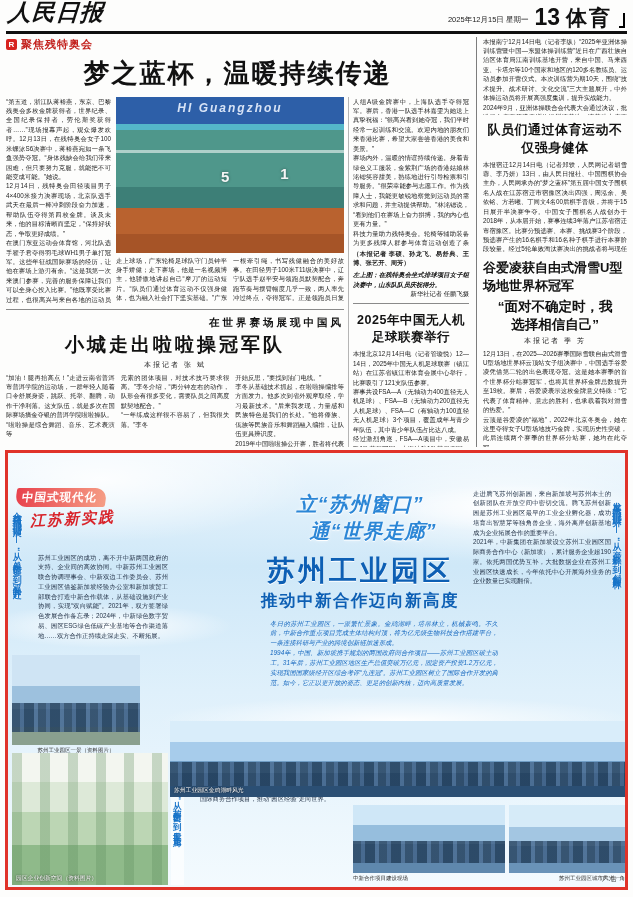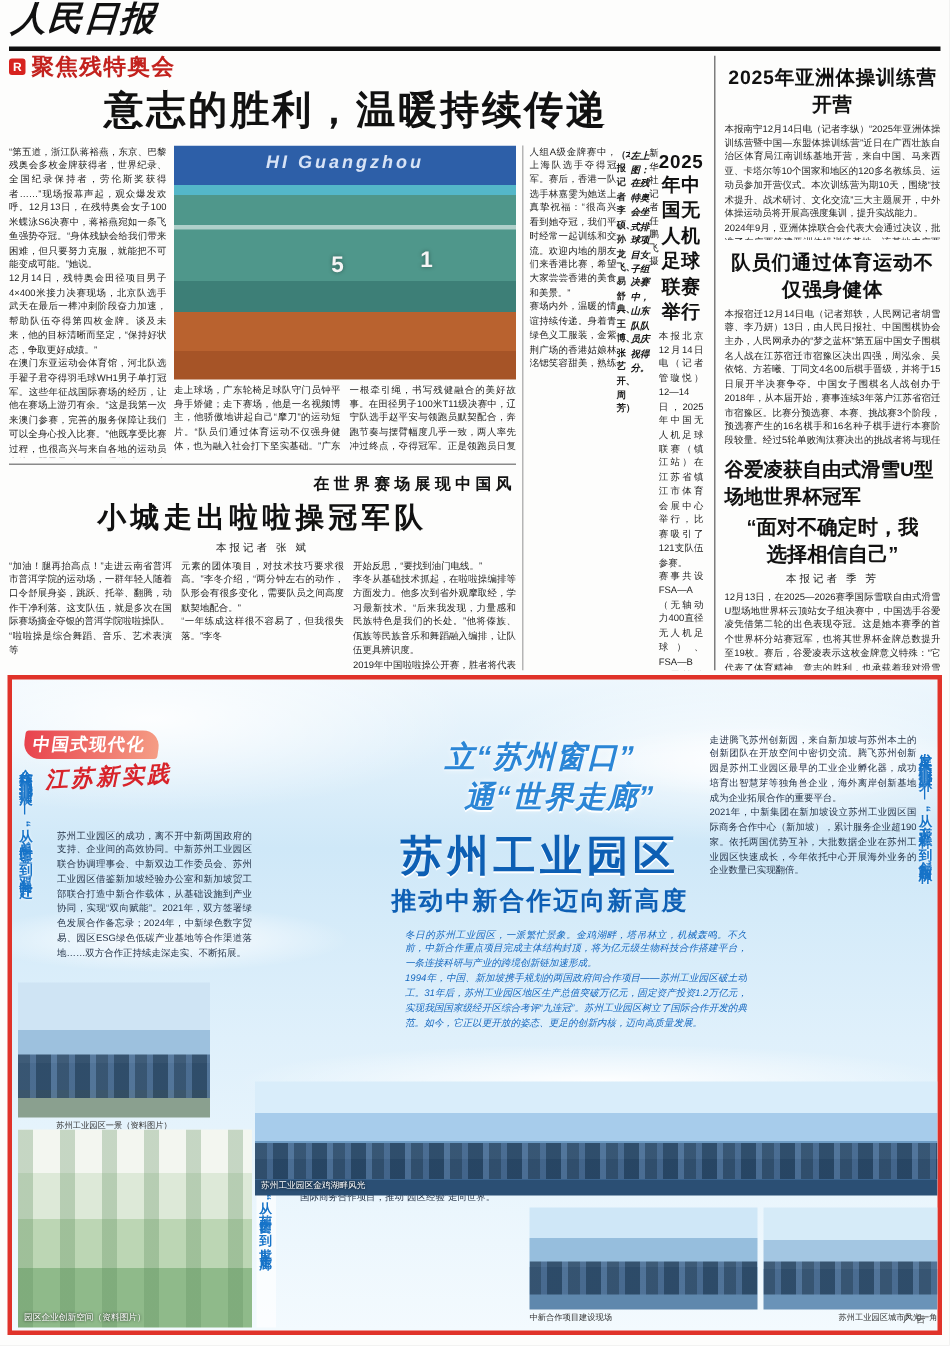--- a/index.html
+++ b/index.html
@@ -15,25 +15,25 @@
   .mast-pageno { font-size:23px; font-weight:900; line-height:.9; }
   .mast-section { font-size:21px; font-weight:900; line-height:.95; letter-spacing:2px; }
   .corner-mark { width:6px; height:15px; border-right:2.5px solid #000; border-bottom:2.5px solid #000; display:inline-block; margin-left:1px; }
   .mast-rule { height:2.5px; background:#101010; margin:1px 6px 3px; }
 
   
   .top { display:flex; height:410px; overflow:hidden; padding:0 6px; }
   .left-zone { width:468px; flex:none; padding-right:5px; display:flex; flex-direction:column; }
   .kicker-row { display:flex; align-items:center; gap:4px; height:15px; }
   .kicker-icon { width:11px; height:11px; background:#d7231f; color:#fff; font-size:8px; font-weight:bold; text-align:center; line-height:11px; border-radius:2px; flex:none; }
-  .kicker { color:#c3221e; font-weight:900; font-size:15px; letter-spacing:1px; }
+  .kicker { color:#c3221e; font-weight:900; font-size:11px; letter-spacing:1px; }
   .lead-headline { font-size:26px; font-weight:900; text-align:center; letter-spacing:2px; margin:4px 0 6px; }
   .lead-row { display:flex; flex:1; min-height:0; }
   .colA { width:338px; flex:none; display:flex; flex-direction:column; }
-  .colB { flex:1; border-left:1px solid #b5b5b5; padding-left:4px; margin-left:4px; display:flex; }
+  .colB { flex:1; border-left:1px solid #b5b5b5; padding-left:4px; margin-left:4px; display:flex; flex-direction:column; }
   .lead-main { display:flex; height:208px; overflow:hidden; }
   .c1 { width:110px; flex:none; padding-right:5px; }
   .photocol { flex:1; display:flex; flex-direction:column; }
   .minicols { display:flex; gap:6px; height:46px; overflow:hidden; margin-top:3px; }
   .minicols > div { flex:1; }
 
   .bodytext { font-size:6.3px; line-height:1.5; text-align:justify; color:#1c1c1c; white-space:pre-line; overflow:hidden; }
   .hr { height:0; border-top:1px solid #8a8a8a; margin:4px 0; }
 
   
@@ -123,30 +123,36 @@
 
   .ad-small { font-size:6.3px; line-height:1.55; text-align:justify; color:#26354a; white-space:pre-line; overflow:hidden; }
 </style>
 </head>
 <body>
 
 <div class="page">
 
   <div class="mast-row">
     <div class="mast-title">人民日报</div>
+    <div class="mast-right">
+      <span class="mast-date">2025年12月15日 星期一</span>
+      <span class="mast-pageno">13</span>
+      <span class="mast-section">体育</span>
+      <span class="corner-mark"></span>
+    </div>
   </div>
   <div class="mast-rule"></div>
 
   <div class="top">
     <div class="left-zone">
       <div class="kicker-row">
         <span class="kicker-icon">R</span>
         <span class="kicker">聚焦残特奥会</span>
       </div>
-      <h1 class="lead-headline">意志的胜利，温暖持续传递</h1>
+      <h1 class="lead-headline">梦之蓝杯，温暖持续传递</h1>
 
       <div class="lead-row">
         <div class="colA">
           <div class="lead-main">
             <div class="c1 bodytext">“第五道，浙江队蒋裕燕，东京、巴黎残奥会多枚金牌获得者，世界纪录、全国纪录保持者，劳伦斯奖获得者……”现场报幕声起，观众爆发欢呼。12月13日，在残特奥会女子100米蝶泳S6决赛中，蒋裕燕宛如一条飞鱼强势夺冠。“身体残缺会给我们带来困难，但只要努力克服，就能把不可能变成可能。”她说。
 12月14日，残特奥会田径项目男子4×400米接力决赛现场，北京队选手武天在最后一棒冲刺阶段奋力加速，帮助队伍夺得第四枚金牌。谈及未来，他的目标清晰而坚定，“保持好状态，争取更好成绩。”
 在澳门东亚运动会体育馆，河北队选手翟子君夺得羽毛球WH1男子单打冠军。这些年征战国际赛场的经历，让他在赛场上游刃有余。“这是我第一次来澳门参赛，完善的服务保障让我们可以全身心投入比赛。”他既享受比赛过程，也很高兴与来自各地的运动员交流。翟子君对2028年香港残奥会充满期待，“为国争光的心不曾动摇！”
 自强不息，砥砺前行，残特奥会运动员们不仅勇于超越自我，也感受到团结的力量。在广东江门进行的特奥足球项目比赛中，首次参赛的西藏队获得六连胜，摘得金牌。“大家在场上拧成一股绳，在场下互相鼓励。”</div>
             <div class="photocol">
               <div class="photo-volleyball">
@@ -192,21 +198,20 @@
             <div class="bodytext drone-body">本报北京12月14日电（记者管璇悦）12—14日，2025年中国无人机足球联赛（镇江站）在江苏省镇江市体育会展中心举行，比赛吸引了121支队伍参赛。
 赛事共设FSA—A（无轴动力400直径无人机足球）、FSA—B（无轴动力200直径无人机足球）、FSA—C（有轴动力100直径无人机足球）3个项目，覆盖成年与青少年队伍，其中青少年队伍占比达八成。
 经过激烈角逐，FSA—A项目中，安徽易飞1队获得冠军，上海波航1队获得亚军，上海波航2队获得季军；FSA—B项目中，深圳奥明1队获得冠军，上海波航3队获得亚军，安徽易飞3队获得季军；FSA—C项目中，深圳奥思格3队获得冠军，深圳奥思格4队获得亚军，威海文登区蓝梦小将4队获得季军。</div>
           </div>
         </div>
       </div>
     </div>
 
     <div class="rail">
       <div>
-        <div class="rail-headline">2025年亚洲体操训练营开营</div>
         <div class="bodytext rail-body">本报南宁12月14日电（记者李纵）“2025年亚洲体操训练营暨中国—东盟体操训练营”近日在广西壮族自治区体育局江南训练基地开营，来自中国、马来西亚、卡塔尔等10个国家和地区的120多名教练员、运动员参加开营仪式。本次训练营为期10天，围绕“技术提升、战术研讨、文化交流”三大主题展开，中外体操运动员将开展高强度集训，提升实战能力。
 2024年9月，亚洲体操联合会代表大会通过决议，批准了在广西筹建亚洲体操训练基地，该基地由广西壮族自治区体育局、亚洲体操联合会、国家体育总局体操运动管理中心三方共建。</div>
       </div>
       <div>
         <div class="rail-headline">队员们通过体育运动不仅强身健体</div>
         <div class="bodytext rail-body2">本报宿迁12月14日电（记者郑轶，人民网记者胡雪蓉、李乃妍）13日，由人民日报社、中国围棋协会主办，人民网承办的“梦之蓝杯”第五届中国女子围棋名人战在江苏宿迁市宿豫区决出四强，周泓余、吴依铭、方若曦、丁同文4名00后棋手晋级，并将于15日展开半决赛争夺。中国女子围棋名人战创办于2018年，从本届开始，赛事连续3年落户江苏省宿迁市宿豫区。比赛分预选赛、本赛、挑战赛3个阶段，预选赛产生的16名棋手和16名种子棋手进行本赛阶段较量。经过5轮单败淘汰赛决出的挑战者将与现任“名人”於之莹展开三番棋决战，优胜者获得新一届女子“名人”头衔。</div>
       </div>
       <div>
         <div class="gu-kicker">谷爱凌获自由式滑雪U型场地世界杯冠军</div>
         <div class="gu-quote">“面对不确定时，我选择相信自己”</div>

